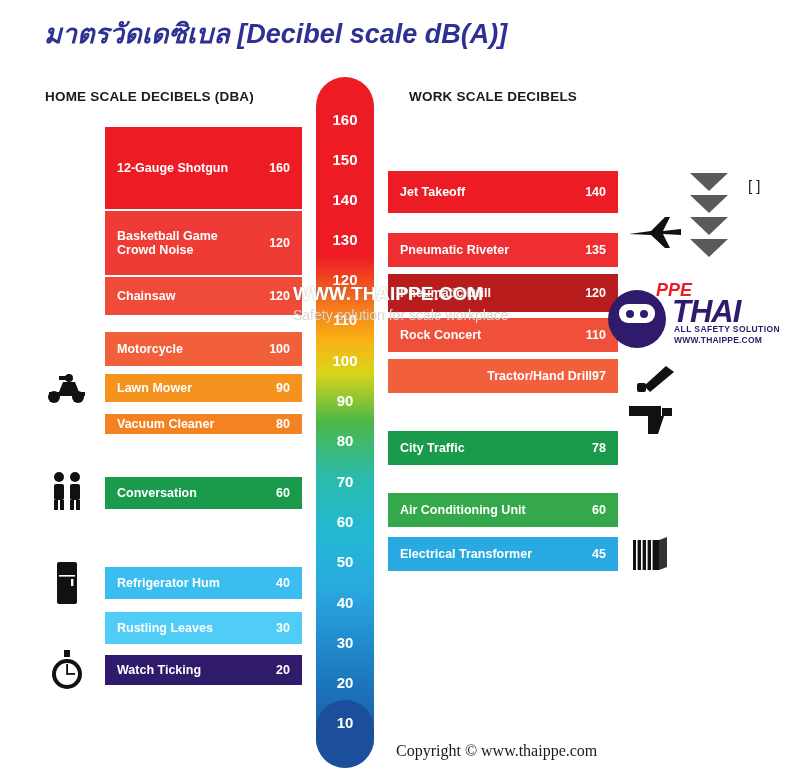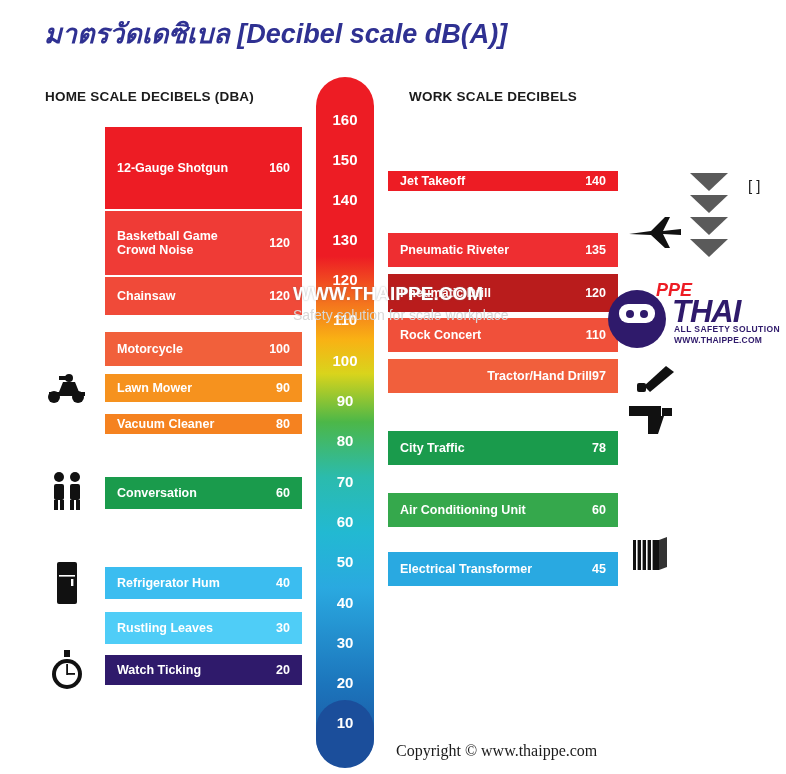--- a/index.html
+++ b/index.html
@@ -306,21 +306,21 @@
 <div class="bar left-bar" style="top:612px;height:32px;background:#4fcdf7;">
   <span class="label">Rustling Leaves</span>
   <span class="val">30</span>
 </div>
 
 <div class="bar left-bar" style="top:655px;height:30px;background:#2f1a6b;">
   <span class="label">Watch Ticking</span>
   <span class="val">20</span>
 </div>
 
-<div class="bar right-bar" style="top:171px;height:20px;background:#ed1c24;">
+<div class="bar right-bar" style="top:171px;height:42px;background:#ed1c24;">
   <span class="label">Jet Takeoff</span>
   <span class="val">140</span>
 </div>
 
 <div class="bar right-bar" style="top:233px;height:34px;background:#ee2e31;">
   <span class="label">Pneumatic Riveter</span>
   <span class="val">135</span>
 </div>
 
 <div class="bar right-bar" style="top:274px;height:38px;background:#b91c1c;">
@@ -341,21 +341,21 @@
 <div class="bar right-bar" style="top:431px;height:34px;background:#1a9b4c;">
   <span class="label">City Traffic</span>
   <span class="val">78</span>
 </div>
 
 <div class="bar right-bar" style="top:493px;height:34px;background:#35a84c;">
   <span class="label">Air Conditioning Unit</span>
   <span class="val">60</span>
 </div>
 
-<div class="bar right-bar" style="top:552px;height:34px;background:#29a9e1;">
+<div class="bar right-bar" style="top:537px;height:34px;background:#29a9e1;">
   <span class="label">Electrical Transformer</span>
   <span class="val">45</span>
 </div>
 
 <div class="ico" style="left:45px; top:372px;">
   <svg width="42" height="32" viewBox="0 0 42 32">
     <circle cx="9" cy="25" r="6" fill="#111"></circle>
     <circle cx="33" cy="25" r="6" fill="#111"></circle>
     <path d="M4 20 L14 20 L18 10 L30 10 L34 20 L40 20 L40 24 L4 24 Z" fill="#111"></path>
     <circle cx="24" cy="6" r="4" fill="#111"></circle>

